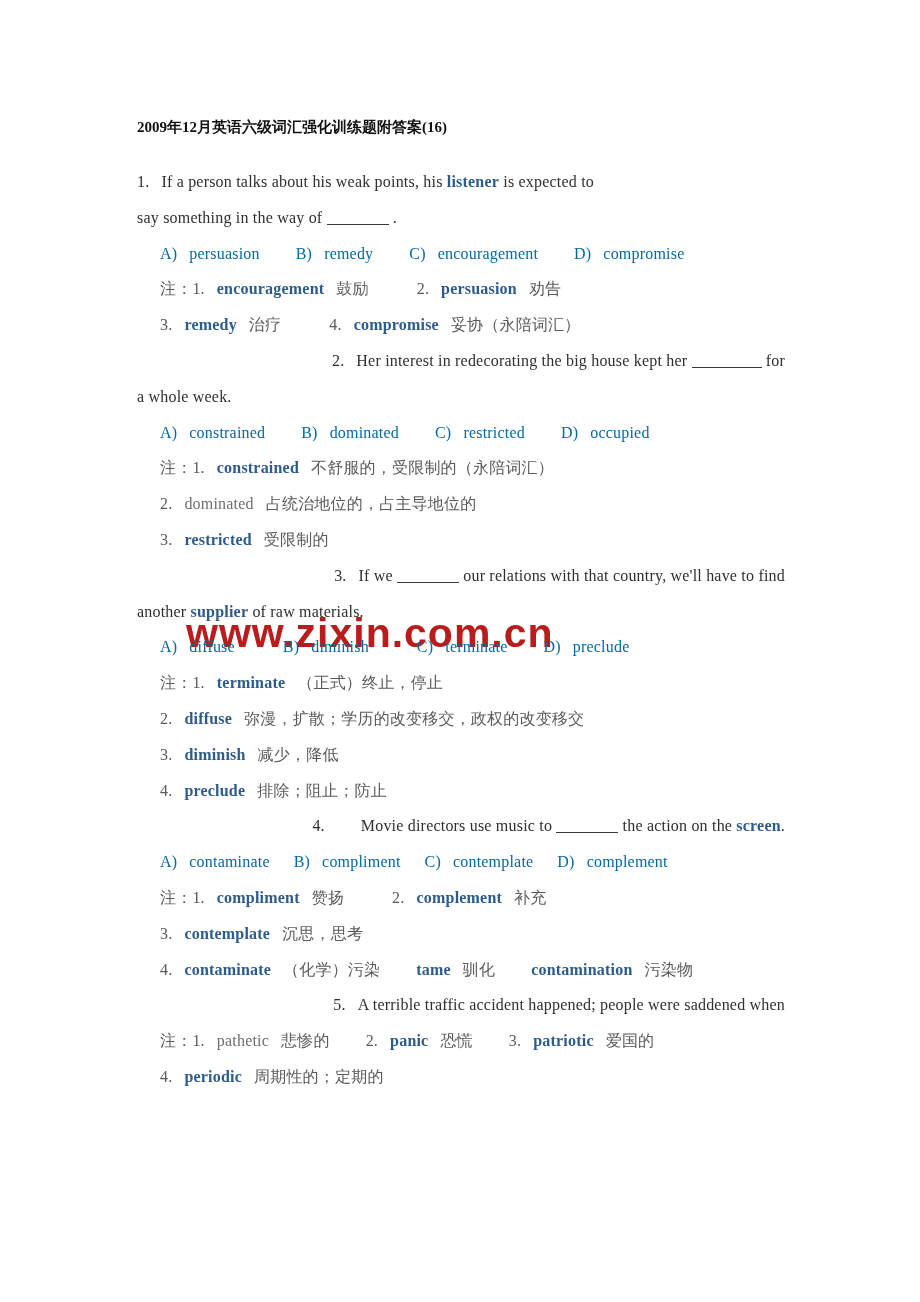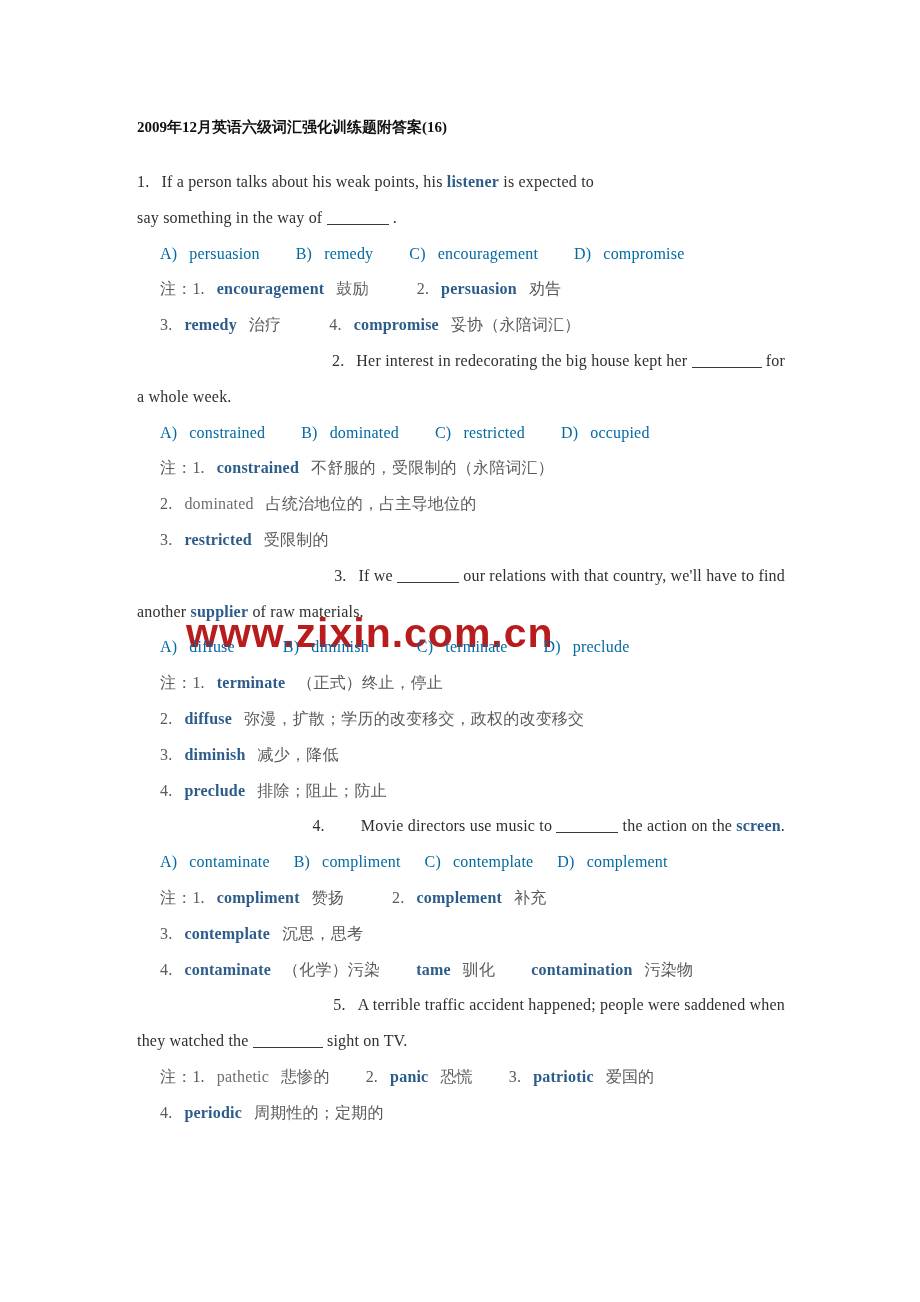--- a/index.html
+++ b/index.html
@@ -171,21 +171,20 @@
     <div class="line options"><span>A)</span><span class="sp-sm"></span><span>contaminate</span><span class="sp-md"></span><span>B)</span><span class="sp-sm"></span><span>compliment</span><span class="sp-md"></span><span>C)</span><span class="sp-sm"></span><span>contemplate</span><span class="sp-md"></span><span>D)</span><span class="sp-sm"></span><span>complement</span></div>
 
     <div class="line note"><span>注：</span><span>1.</span><span class="sp-sm"></span><span class="blue">compliment</span><span class="sp-sm"></span><span>赞扬</span><span class="sp-xl"></span><span>2.</span><span class="sp-sm"></span><span class="blue">complement</span><span class="sp-sm"></span><span>补充</span></div>
 
     <div class="line note"><span>3.</span><span class="sp-sm"></span><span class="blue">contemplate</span><span class="sp-sm"></span><span>沉思，思考</span></div>
 
     <div class="line note"><span>4.</span><span class="sp-sm"></span><span class="blue">contaminate</span><span class="sp-sm"></span><span>（化学）污染</span><span class="sp-lg"></span><span class="blue">tame</span><span class="sp-sm"></span><span>驯化</span><span class="sp-lg"></span><span class="blue">contamination</span><span class="sp-sm"></span><span>污染物</span></div>
 
     <div class="line stem indent"><span>5.</span><span class="sp-sm"></span><span>A terrible traffic accident happened; people were saddened when</span></div>
 
-    <div class="line stem cont"><span>they watched the </span><span class="blank wide"></span><span> sight on TV.</span></div>
 
 
     <div class="line note"><span>注：</span><span>1.</span><span class="sp-sm"></span><span class="grey-word">pathetic</span><span class="sp-sm"></span><span>悲惨的</span><span class="sp-lg"></span><span>2.</span><span class="sp-sm"></span><span class="blue">panic</span><span class="sp-sm"></span><span>恐慌</span><span class="sp-lg"></span><span>3.</span><span class="sp-sm"></span><span class="blue">patriotic</span><span class="sp-sm"></span><span>爱国的</span></div>
 
     <div class="line note"><span>4.</span><span class="sp-sm"></span><span class="blue">periodic</span><span class="sp-sm"></span><span>周期性的；定期的</span></div>
 
   </div>
 </div>
 
 </body></html>

